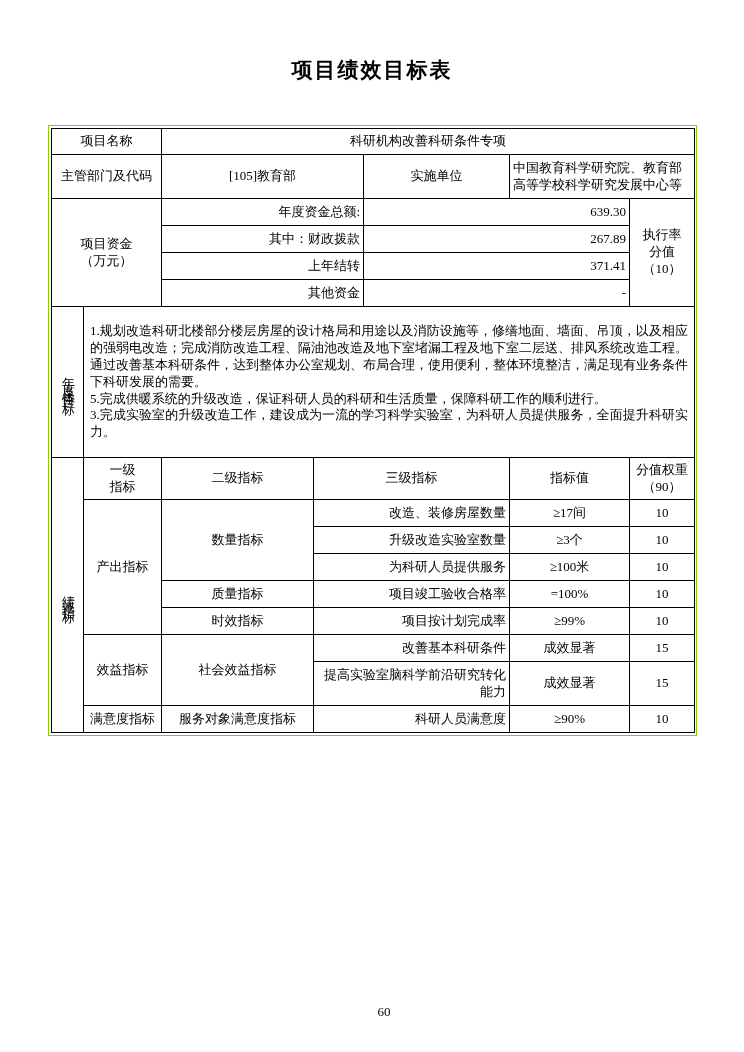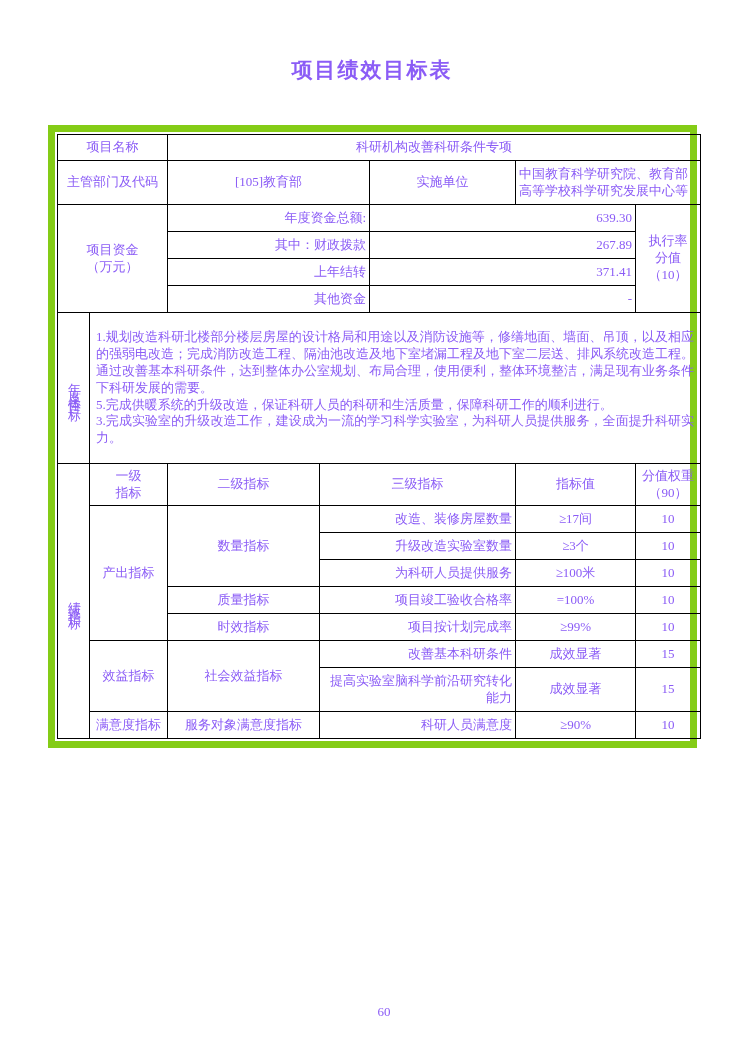--- a/index.html
+++ b/index.html
@@ -1,37 +1,37 @@
 <!DOCTYPE html>
 <html><head>
 <meta charset="utf-8">
 <style>
   html,body { margin:0; padding:0; background:#ffffff; }
   .page {
     position:relative;
     width:744px; height:1052px;
     background:#ffffff;
-    color:#8b5cf6;
+    color:#000000;
     font-family:"Liberation Serif","DejaVu Serif",serif;
     overflow:hidden;
   }
   .doc-title {
     position:absolute; top:56px; left:0; width:744px;
     text-align:center;
     font-family:"Liberation Sans","DejaVu Sans",sans-serif;
     font-weight:bold; font-size:21px; letter-spacing:2px;
   }
   .doc-subtitle {
     position:absolute; top:97px; left:0; width:744px;
     text-align:center; font-size:14px;
   }
   .table-wrap {
     position:absolute; left:48px; top:125px;
     width:649px; box-sizing:border-box;
-    border:7px solid #84cc16; padding:2px;
+    border:1px solid #84cc16; padding:2px;
     background:#fff;
   }
   table.main {
     border-collapse:collapse; table-layout:fixed;
     width:643px; font-size:13px;
   }
   table.main td {
     border:1px solid #000;
     padding:1px 3px;
     vertical-align:middle;

